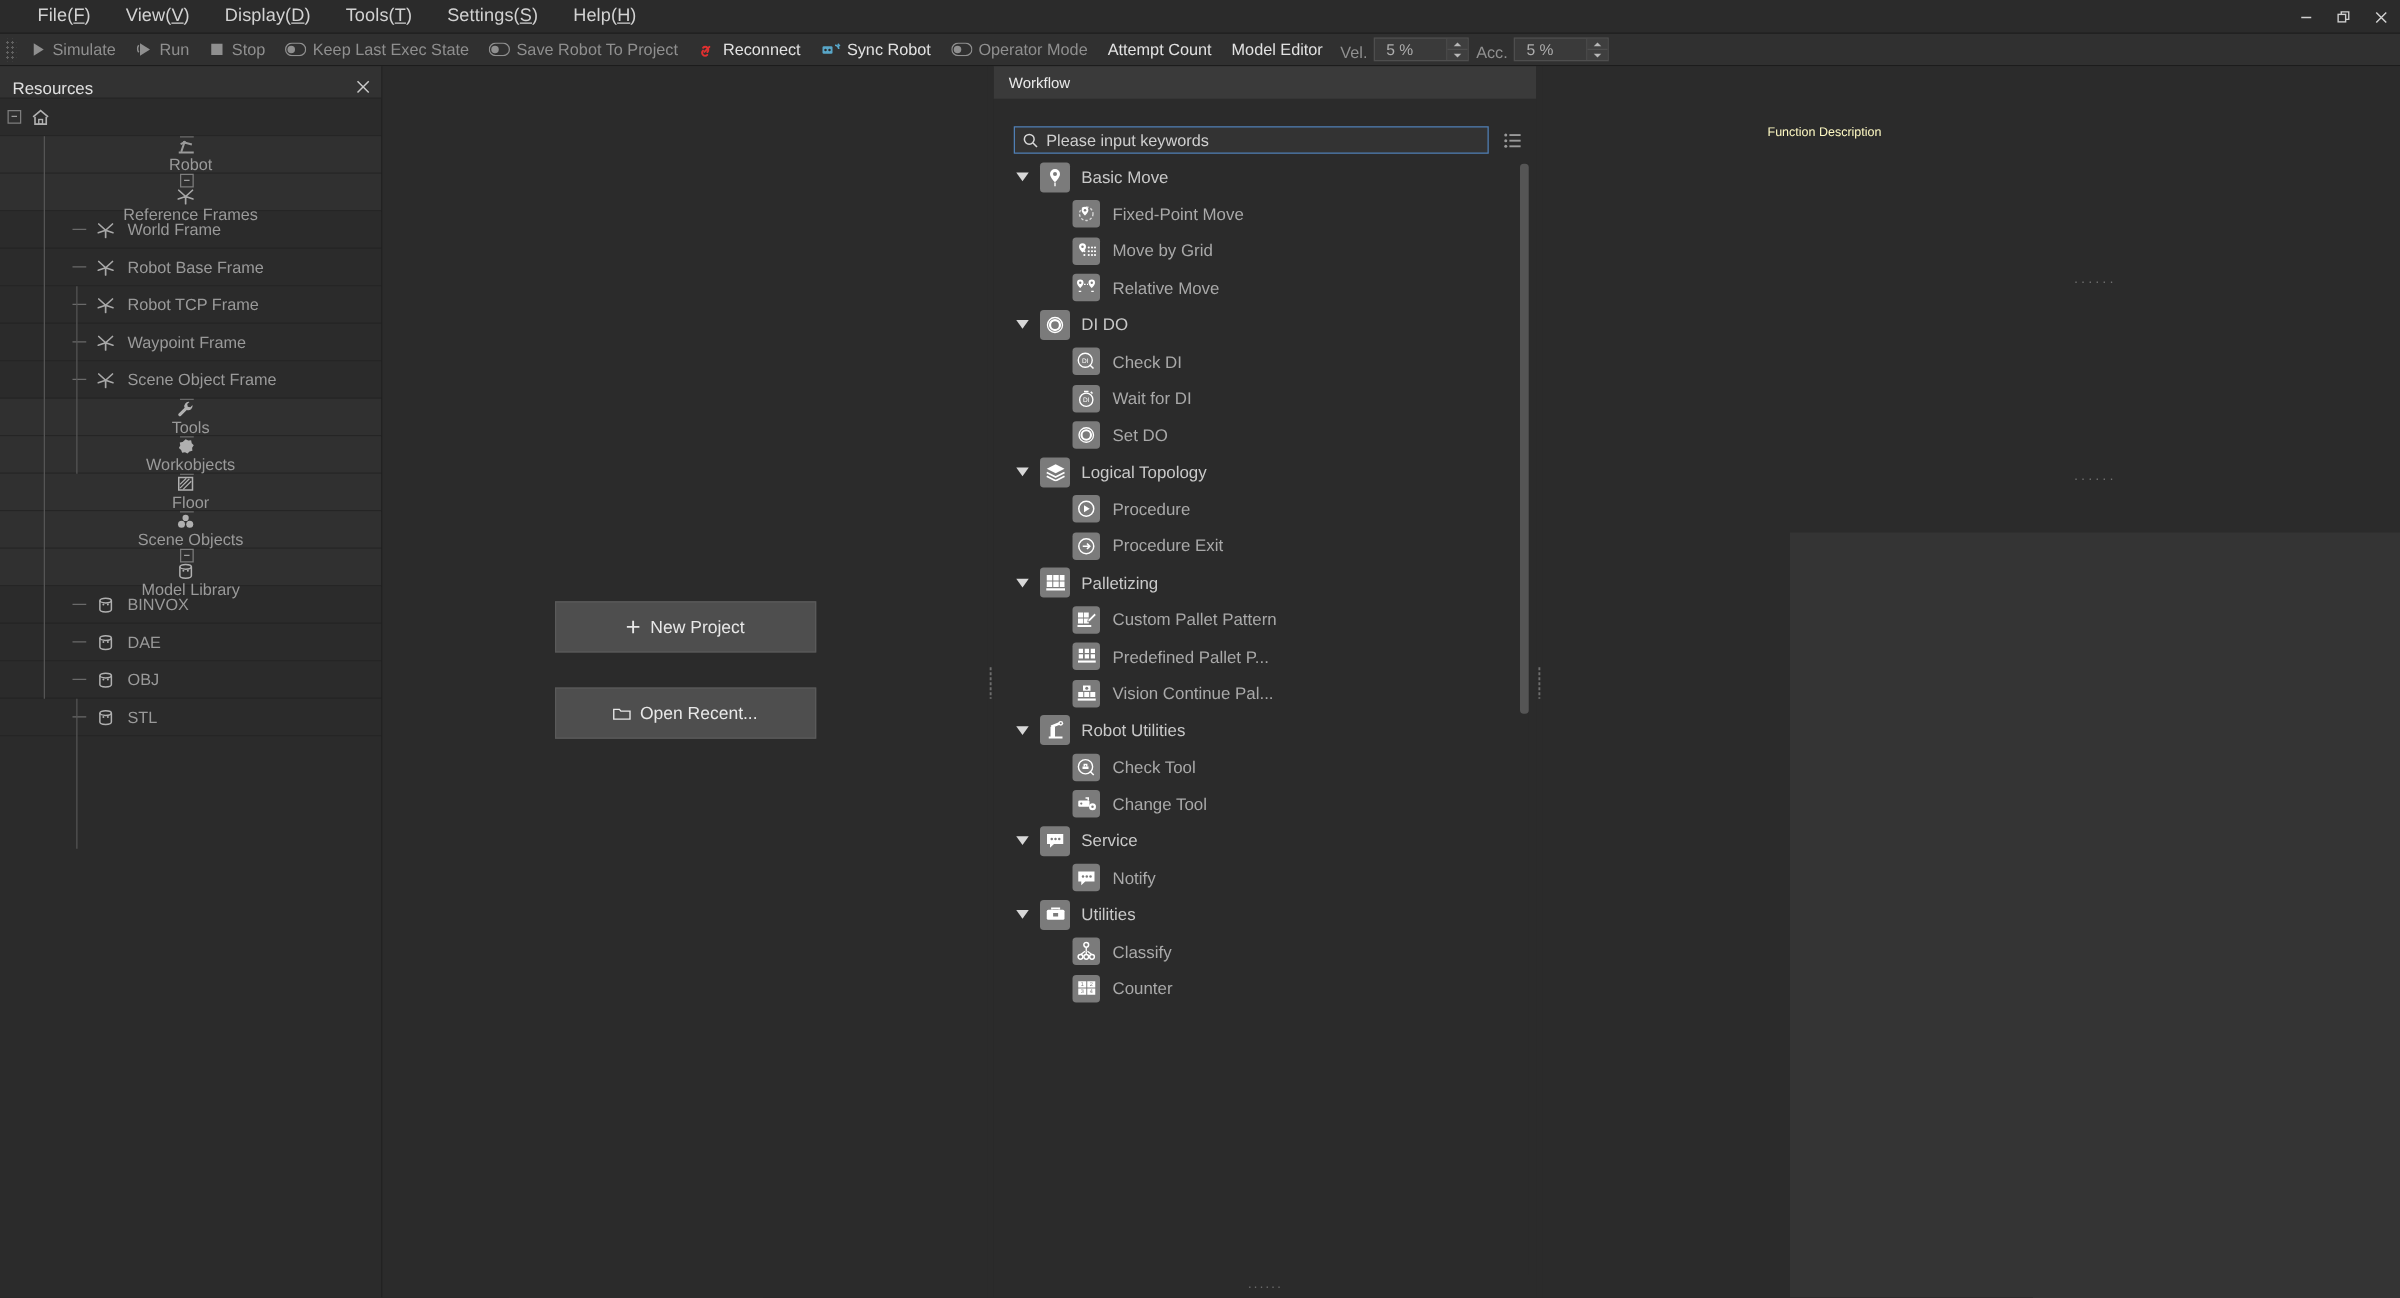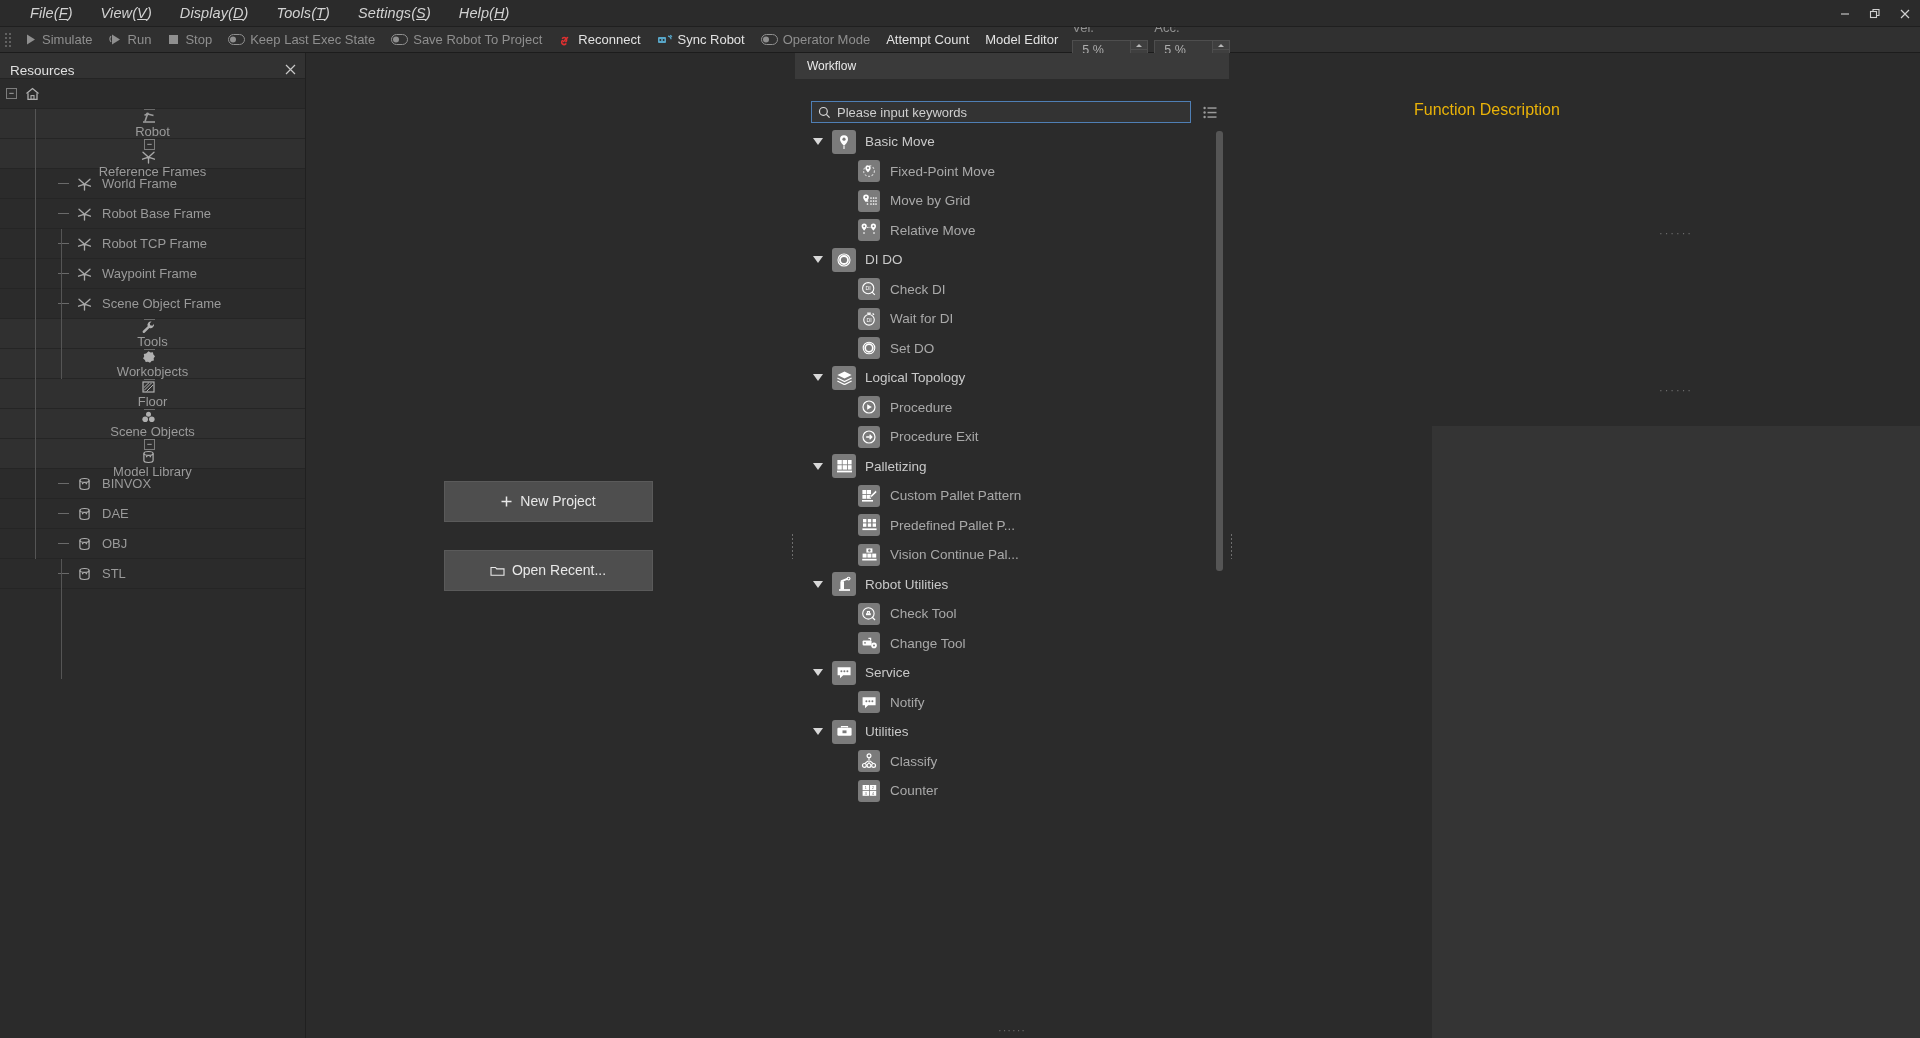--- a/index.html
+++ b/index.html
@@ -12,21 +12,20 @@
     overflow: hidden;
     -webkit-font-smoothing: antialiased;
   }
 
   
   .titlebar {
     height: 27px; background: #2b2b2b;
     display: flex; align-items: center;
     border-bottom: 1px solid #1f1f1f;
     position: relative;
-    font-style: italic;
   }
   .menu { display: flex; align-items: center; padding-left: 20px; gap: 8px; }
   .menu-item {
     font-size: 14.5px; color: #d2d2d2; padding: 3px 10px;
     white-space: nowrap; cursor: default; letter-spacing: .1px;
   }
   .menu-item u { text-decoration: underline; }
   .wincontrols { position: absolute; right: 0; top: 0; height: 27px; display: flex; }
   .wc {
     width: 30px; height: 27px; display: flex; align-items: center; justify-content: center;
@@ -49,21 +48,21 @@
   .tb-item {
     display: flex; align-items: center; gap: 5px;
     padding: 2px 8px; height: 22px; white-space: nowrap;
     color: #8f8f8f;
   }
   .tb-item.enabled { color: #e2e2e2; }
 
   .ic { display: inline-flex; align-items: center; justify-content: center; }
   .ic svg { display: block; }
 
-  .spin-group { display: flex; align-items: flex-start; gap: 5px; margin-left: 6px; flex-direction: column; }
+  .spin-group { display: flex; align-items: flex-end; gap: 5px; margin-left: 6px; }
   .spin-lbl { color: #909090; font-size: 13px; }
   .spinbox {
     display: flex; align-items: stretch; height: 19px; width: 76px;
     background: #3a3a3a; border: 1px solid #4e4e4e;
   }
   .spinbox .val {
     flex: 1; display: flex; align-items: center; padding-left: 9px;
     font-size: 12.5px; color: #adadad;
   }
   .spin-arrows {
@@ -167,21 +166,21 @@
     padding-left: 55px; color: #a9a9a9; font-size: 13.5px;
   }
 
   .wf-sb { position: absolute; right: 6px; top: 4px; width: 7px; bottom: 4px; background: #2b2b2b; }
   .wf-sb i { position: absolute; left: 0; width: 7px; background: #555; border-radius: 3px; }
 
   .wf-bottom-dots { text-align: center; color: #6b6b6b; font-size: 11px; letter-spacing: 1px; height: 14px; }
 
   
   .dock-desc { width: 686px; background: #2b2b2b; position: relative; display:flex; flex-direction:column;}
-  .desc-title { font-size: 16px; color: #eab308; margin: 48px 0 0 180px; }
+  .desc-title { font-size: 10px; color: #fef9c3; margin: 48px 0 0 180px; }
   .dots { color: #707070; font-size: 11px; letter-spacing: 2px; text-align: center; }
   .desc-panel { position: absolute; left: 198px; right: 0; top: 373px; bottom: 0; background: #343434; }
 </style>
 </head>
 <body>
 
 <div class="titlebar">
   <div class="menu" id="menubar">
       <div class="menu-item">File(<u>F</u>)</div>
       <div class="menu-item">View(<u>V</u>)</div>

